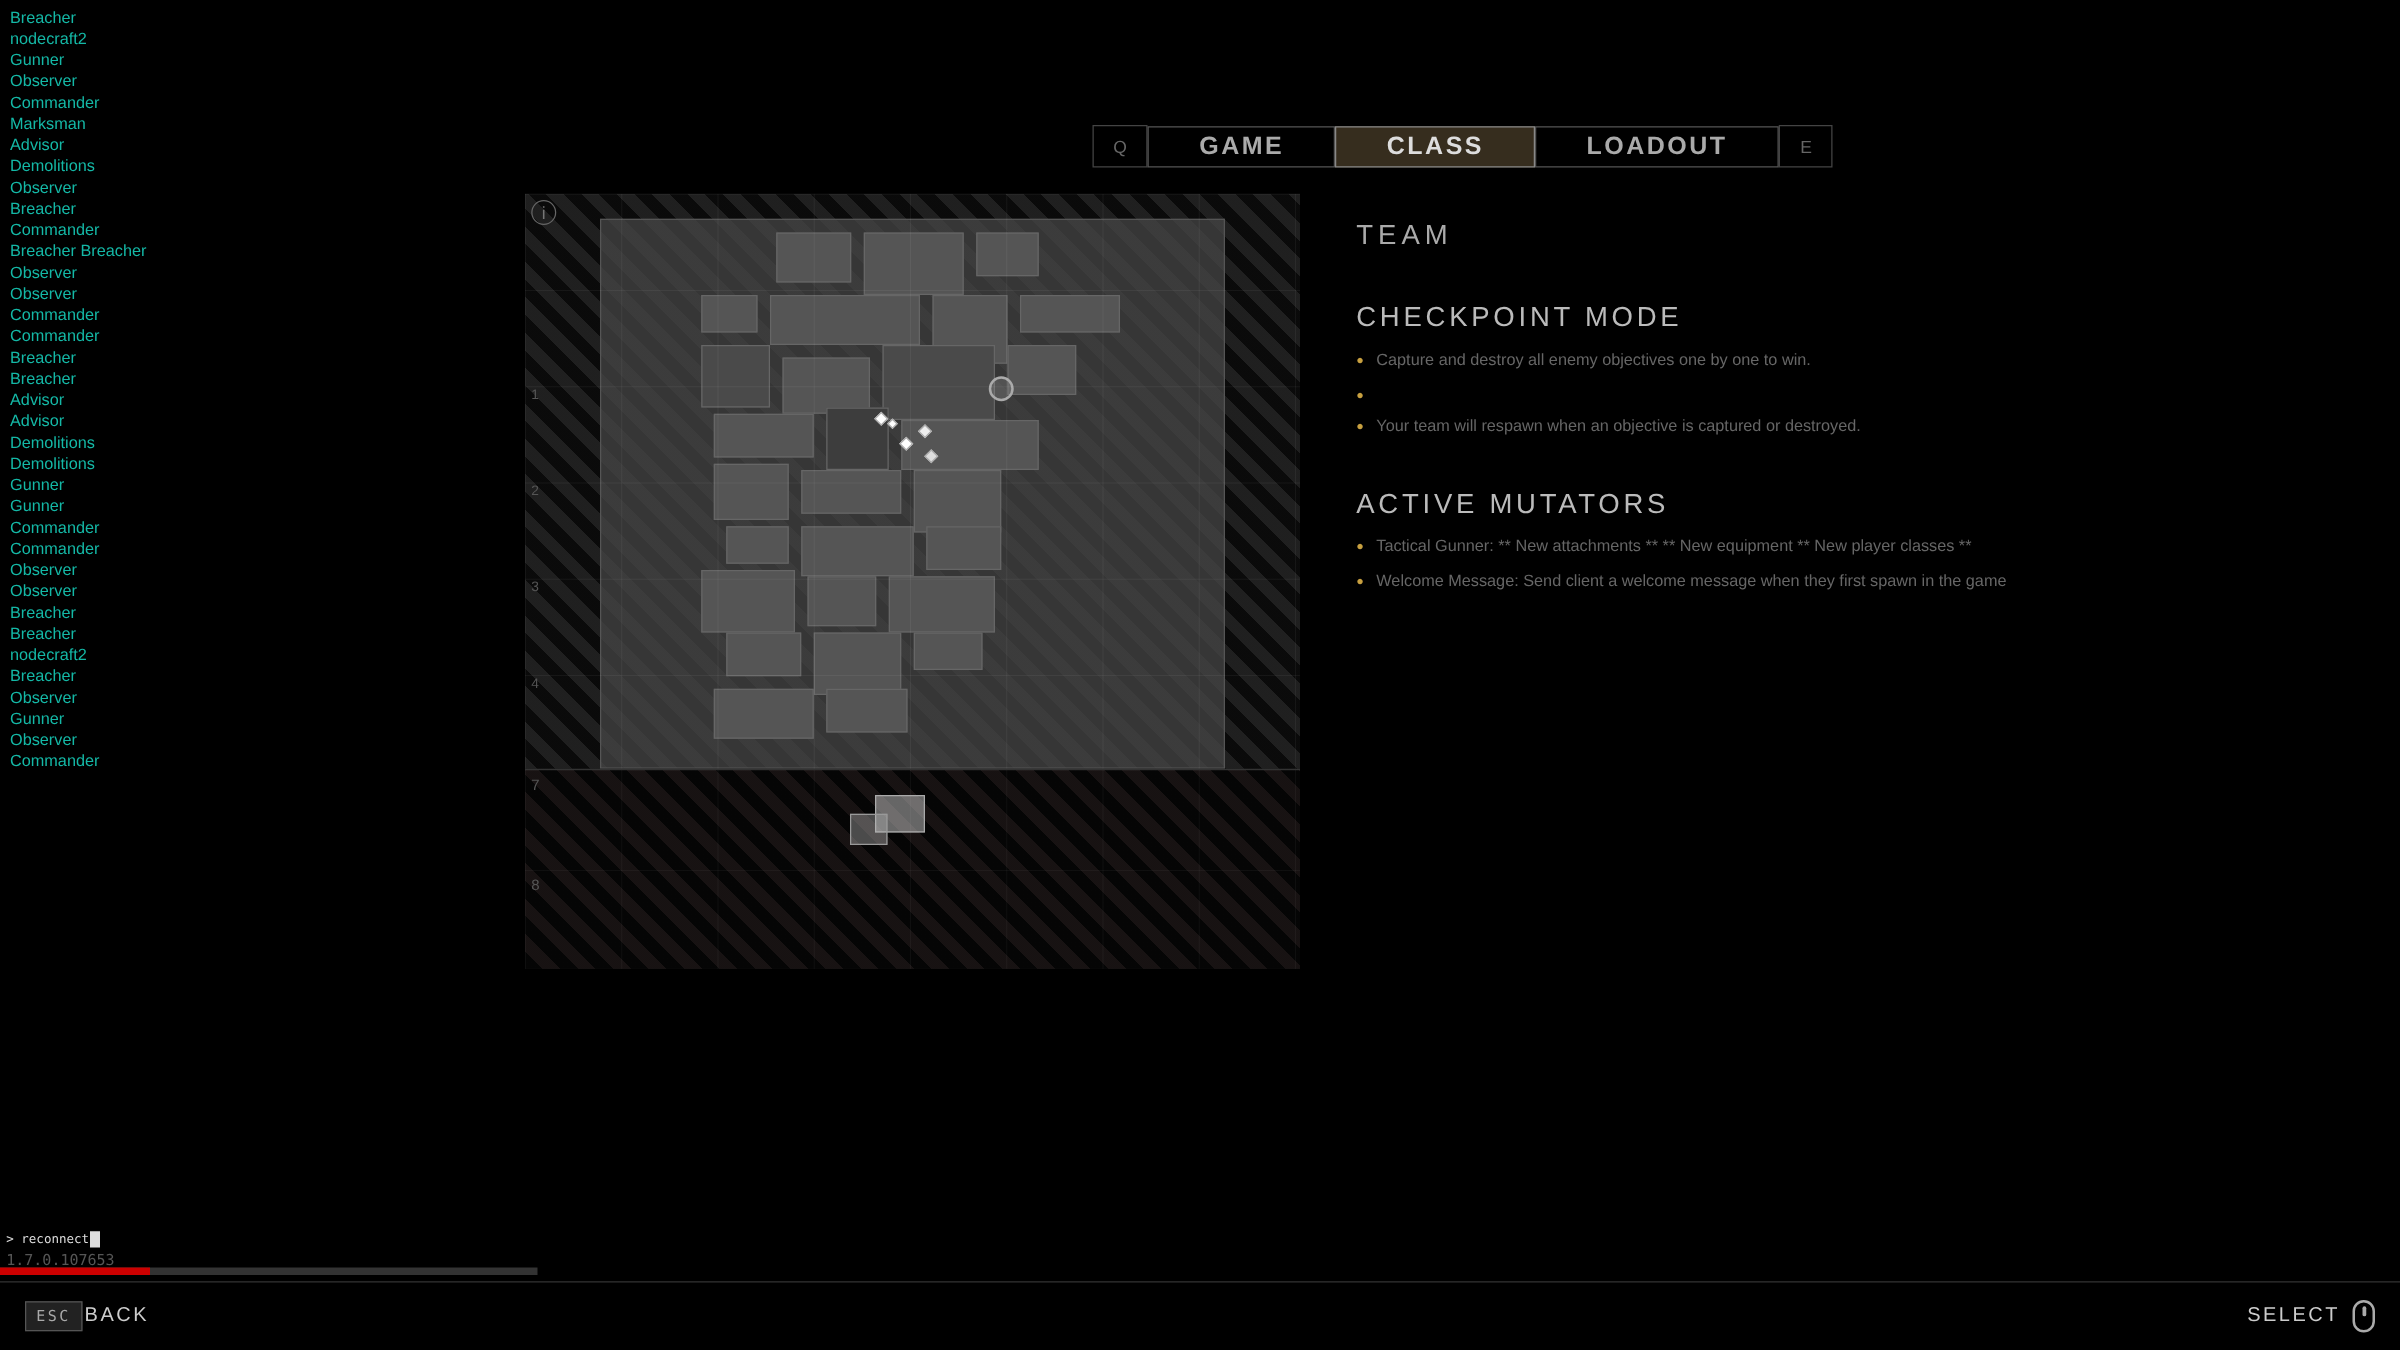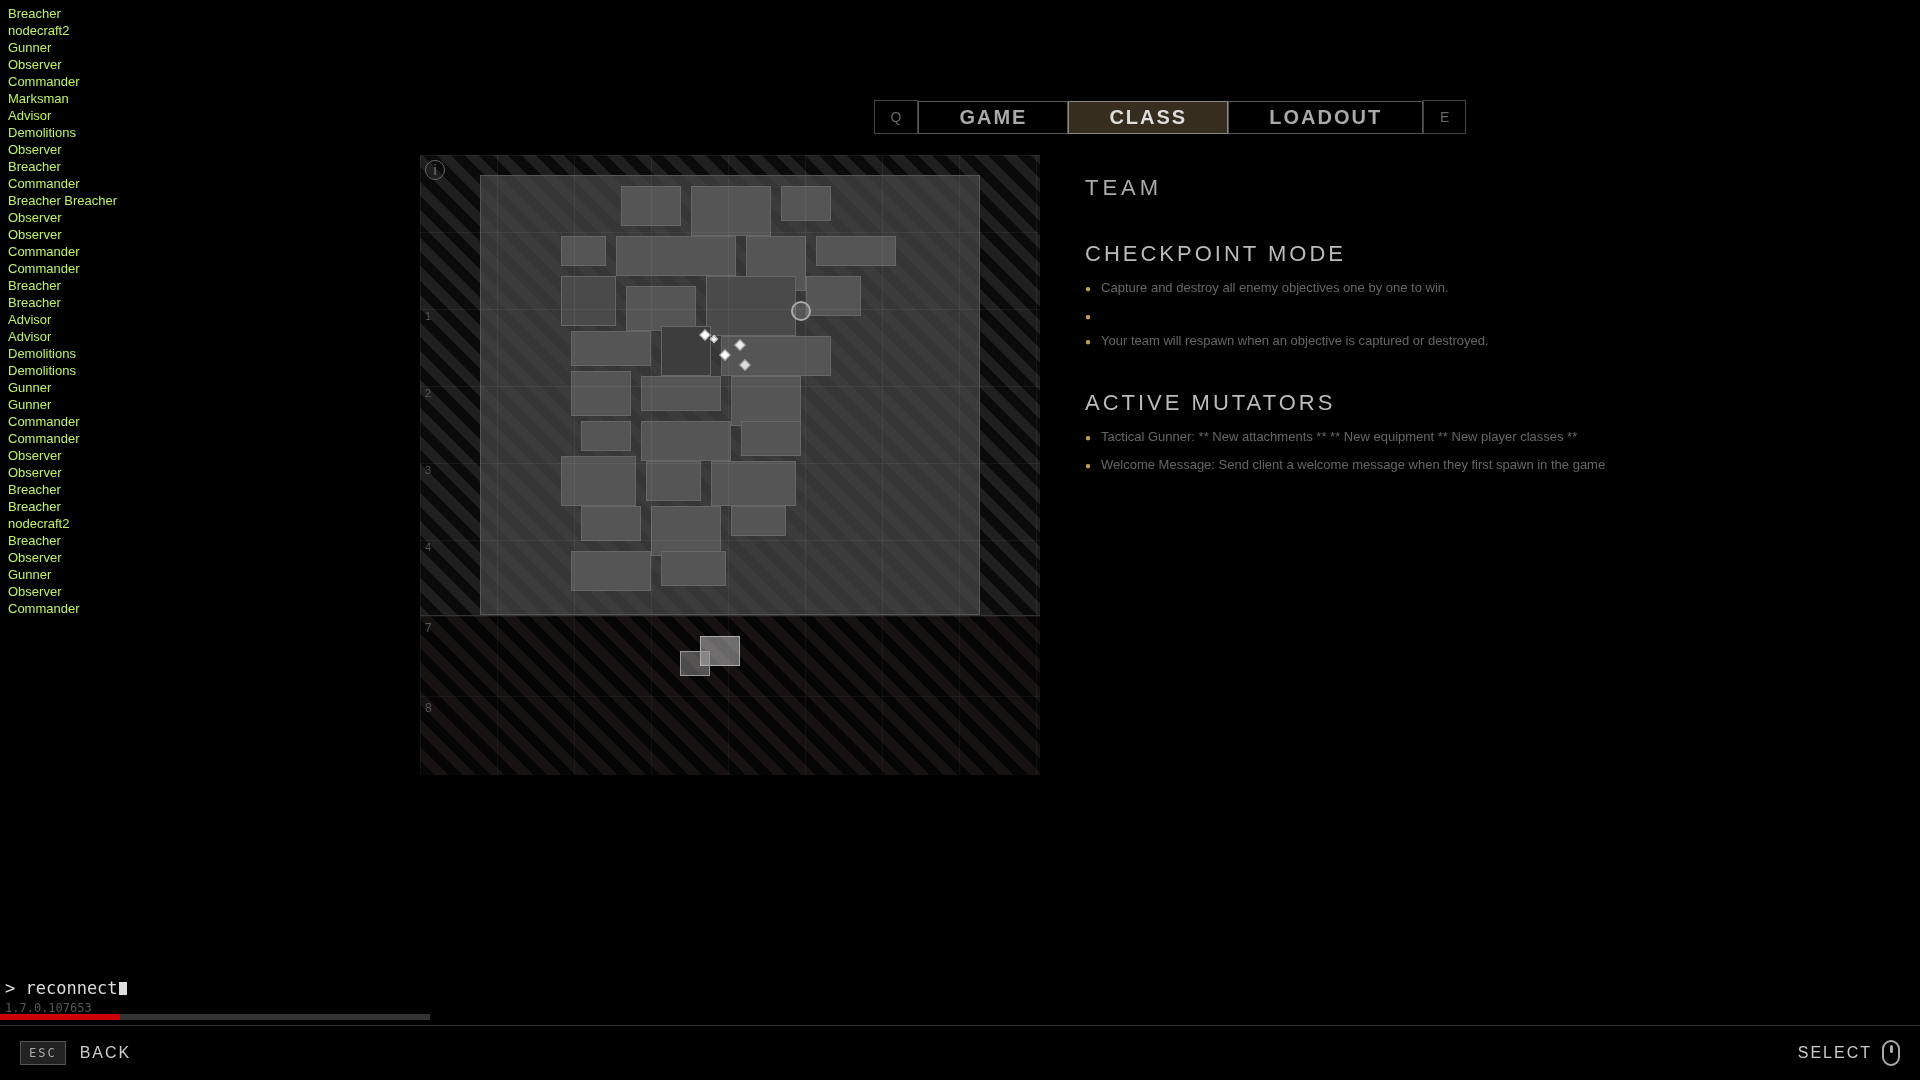--- a/index.html
+++ b/index.html
@@ -16,21 +16,21 @@
     #player-list {
       position: absolute;
       left: 0;
       top: 0;
       width: 200px;
       height: 620px;
       padding: 5px 8px;
       overflow: hidden;
     }
     .player-entry {
-      color: #bef264;
+      color: #14b8a6;
       font-size: 13px;
       line-height: 17px;
       font-family: Arial, sans-serif;
     }
 
     
     #top-nav {
       position: absolute;
       top: 100px;
       left: 420px;
@@ -197,21 +197,21 @@
       width: 430px;
       background: rgba(0,0,0,0.7);
       padding: 2px 5px;
     }
     .console-input-line {
       display: flex;
       align-items: center;
     }
     .console-prompt {
       color: #ddd;
-      font-size: 17px;
+      font-size: 10px;
       font-family: monospace;
     }
     .console-cursor {
       display: inline-block;
       width: 8px;
       height: 13px;
       background: #ddd;
       vertical-align: middle;
       margin-left: 1px;
     }
@@ -239,21 +239,21 @@
       background: rgba(0,0,0,0.9);
       border-top: 1px solid #333;
       display: flex;
       align-items: center;
       justify-content: space-between;
       padding: 0 20px;
     }
     .back-btn {
       display: flex;
       align-items: center;
-      gap: 14px;
+      gap: 2px;
       color: #ccc;
       font-size: 16px;
       letter-spacing: 2px;
       font-family: Arial, sans-serif;
       cursor: pointer;
       text-transform: uppercase;
     }
     .esc-key {
       background: #222;
       border: 1px solid #555;

